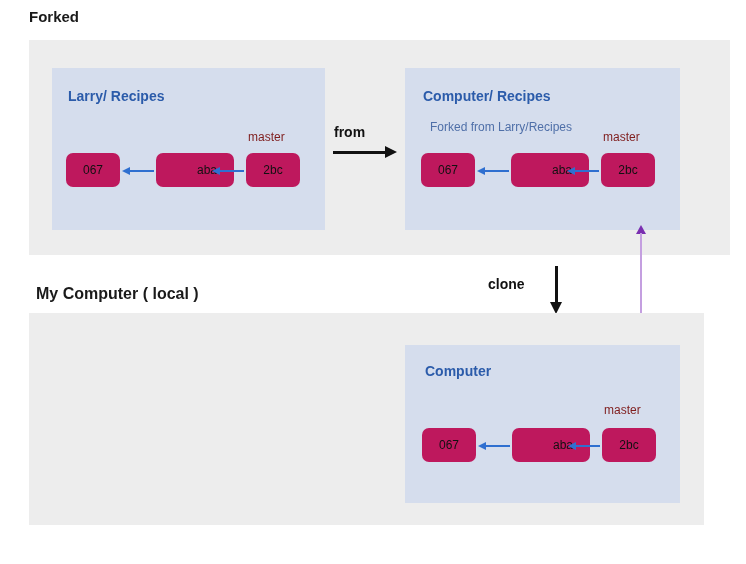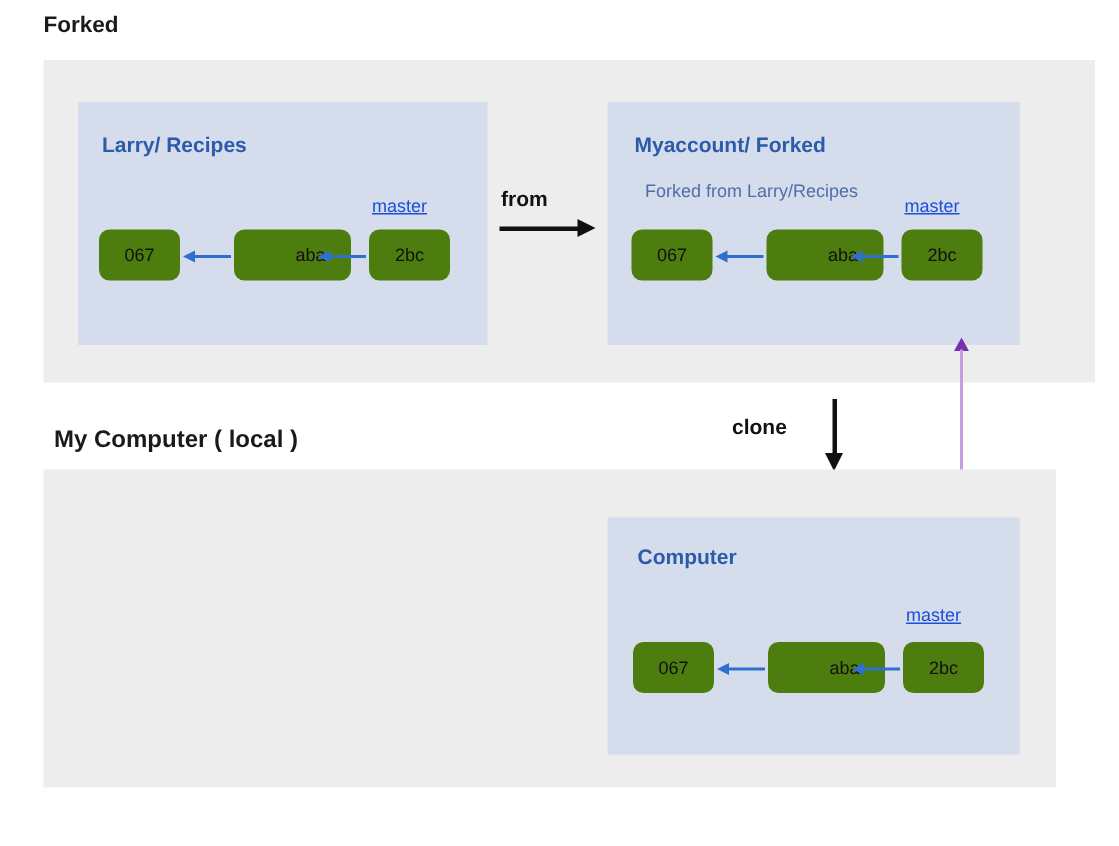--- a/index.html
+++ b/index.html
@@ -62,21 +62,21 @@
   
   .commit-chain { position: absolute; height: 34px; }
   #chain-larry     { left: 14px; top: 85px;  width: 248px; }
   #chain-myaccount { left: 16px; top: 85px;  width: 248px; }
   #chain-local     { left: 17px; top: 83px;  width: 248px; }
 
   .commit-node {
     position: absolute;
     width: 54px;
     height: 34px;
-    background: #4d7c0f;
+    background: #be185d;
     border-radius: 7px;
     font-size: 12px;
     color: #111111;
     display: flex;
     align-items: center;
     justify-content: center;
   }
   .commit-node.n0 { left: 0px; }
   .commit-node.n1 { left: 90px; padding-left: 24px; }
   .commit-node.n2 { left: 180px; }
@@ -100,24 +100,23 @@
     left: 0px; top: -3px;
     width: 0; height: 0;
     border-top: 4.5px solid transparent;
     border-bottom: 4.5px solid transparent;
     border-right: 8px solid #2f6fd0;
   }
 
   .master-label {
     position: absolute;
     font-size: 12px;
-    color: #1d4ed8;
+    color: #7f1d1d;
     font-weight: normal;
     white-space: nowrap;
-    text-decoration: underline;
   }
   #master-larry     { left: 249px; top: 131px; }
   #master-myaccount { left: 250px; top: 131px; }
   #master-local     { left: 199px; top: 58px; }
 
   
   #fork-group { position: absolute; left: 330px; top: 124px; width: 72px; height: 36px; }
   #fork-label {
     position: absolute; left: 4px; top: 0px;
     font-size: 14px; font-weight: bold; color: #111111;
@@ -191,21 +190,21 @@
       <div class="commit-node n1">aba</div>
       <div class="commit-arrow a1">
         <div class="shaft"></div>
           <div class="head"></div>
       </div>
       <div class="commit-node n2">2bc</div>
     </div>
   </div>
 
   <div class="repo-box" id="repo-myaccount" style="left:376px; top:28px;">
-    <div class="repo-title">Myaccount/ Forked</div>
+    <div class="repo-title">Computer/ Recipes</div>
     <div class="repo-sub">Forked from Larry/Recipes</div>
 
     <div class="master-label" id="master-myaccount" style="left:198px; top:62px;">master</div>
 
     <div class="commit-chain" id="chain-myaccount">
       <div class="commit-node n0">067</div>
       <div class="commit-arrow a0">
         <div class="shaft"></div>
           <div class="head"></div>
       </div>

